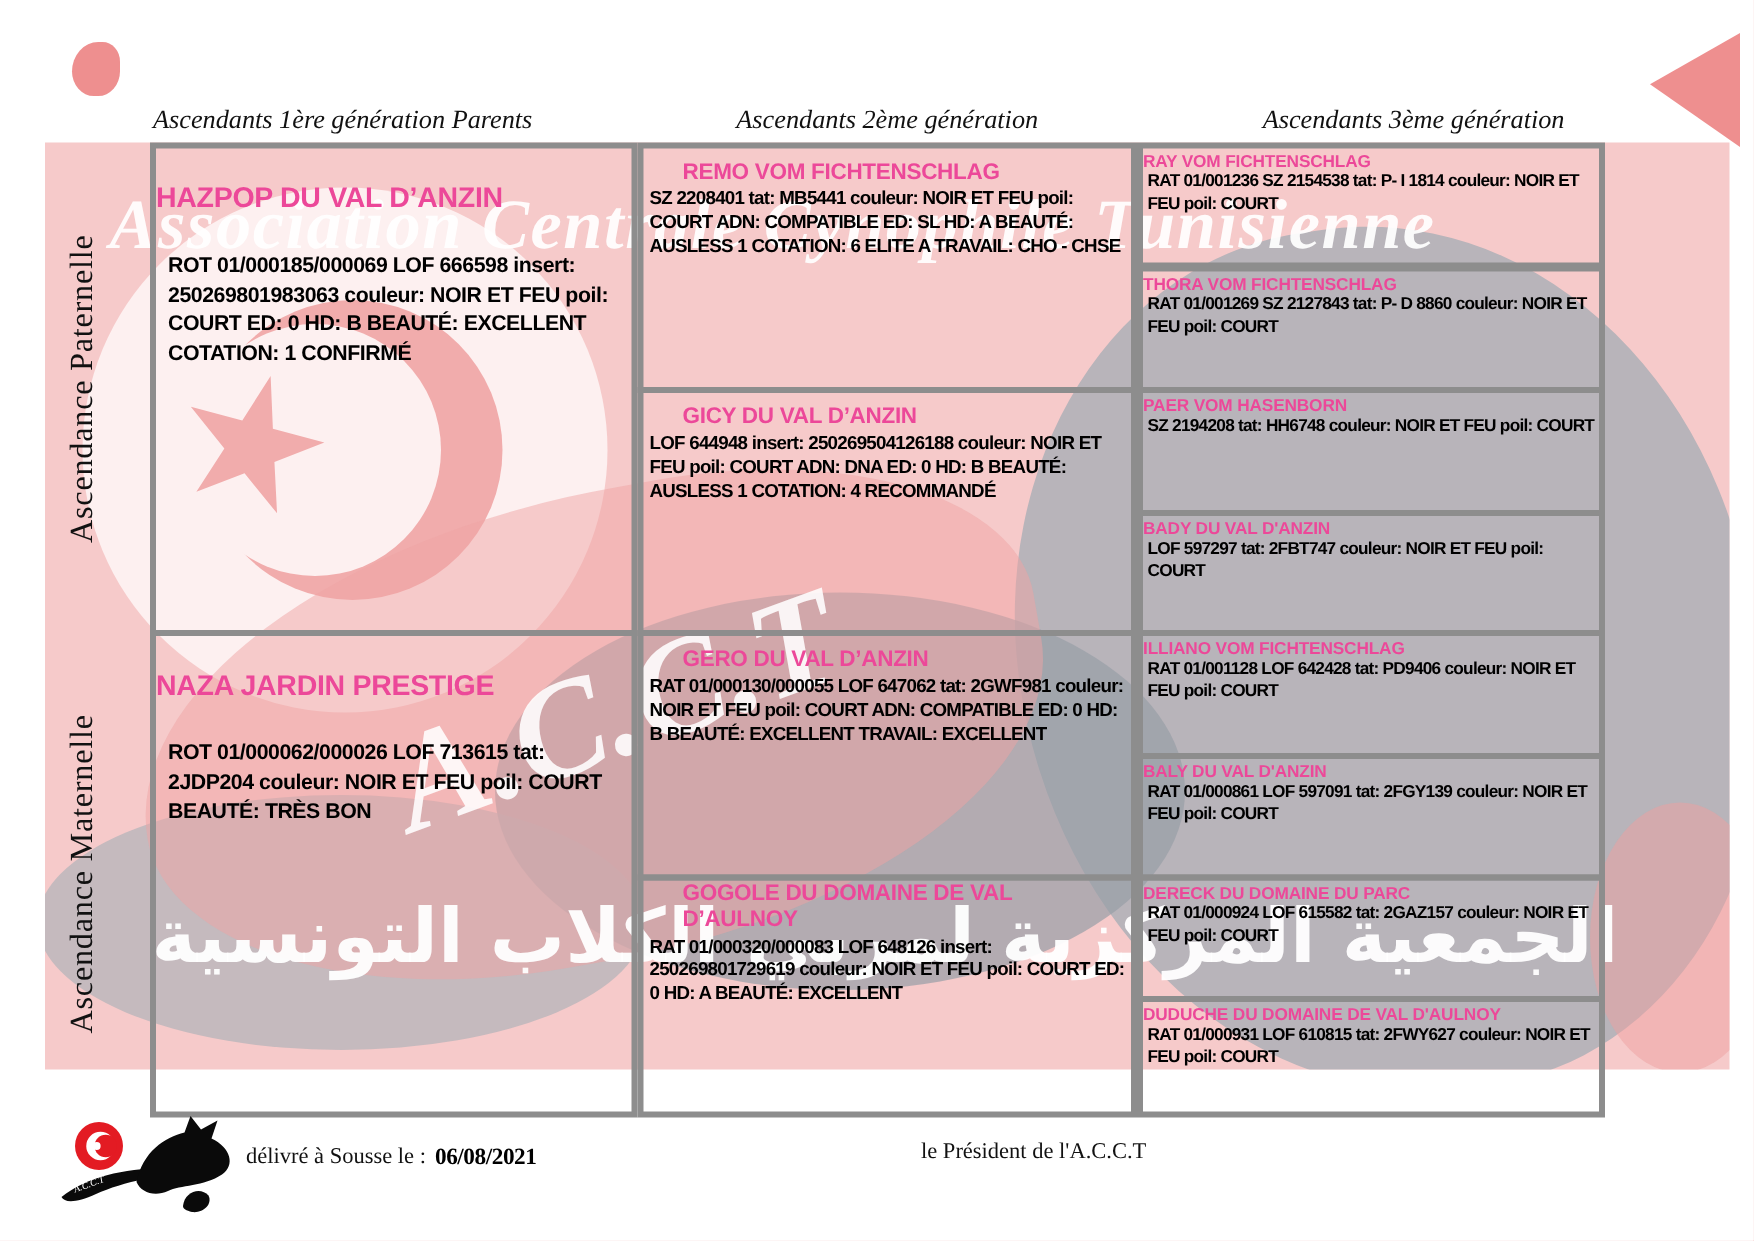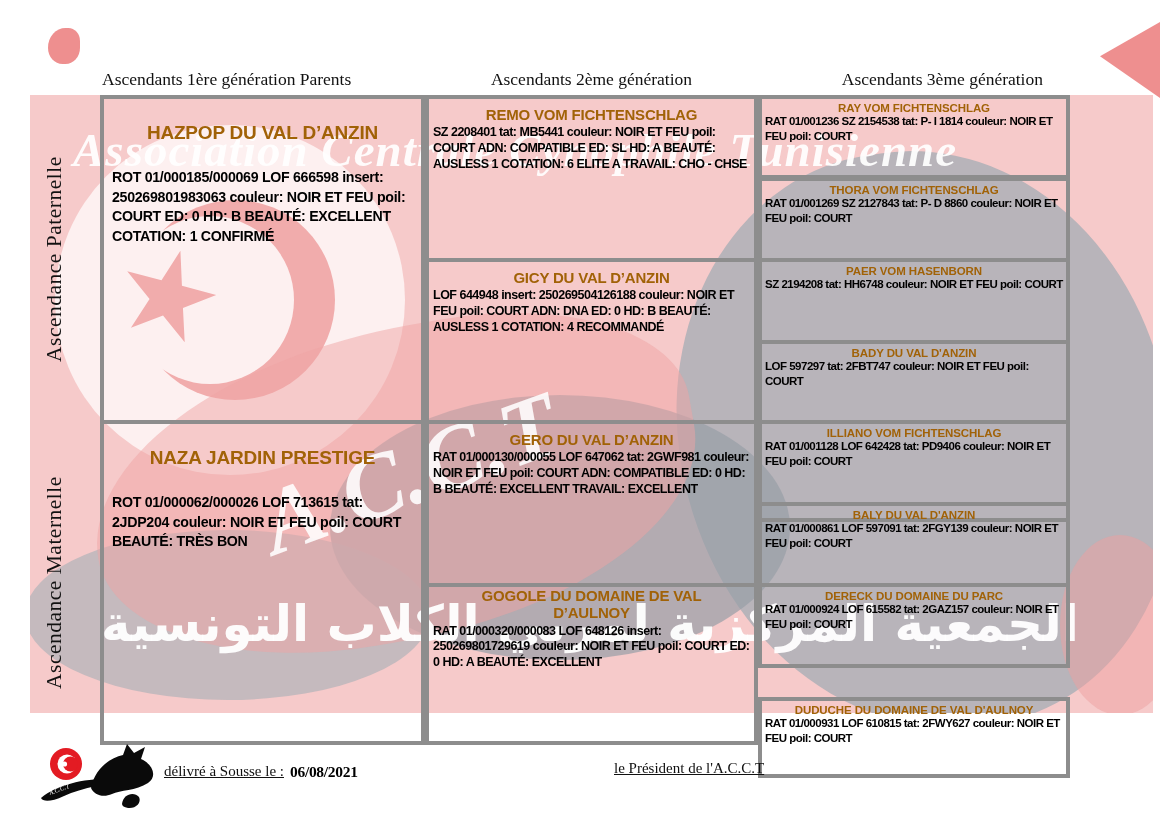--- a/index.html
+++ b/index.html
@@ -31,34 +31,34 @@
   .wm-arabic { left:5px; top:500px; width:1110px; text-align:center; direction:rtl;
           font-family:"DejaVu Sans", sans-serif; font-weight:bold; font-size:50px;
           letter-spacing:5px; color:rgba(255,255,255,.95); }
   .red-corner-tl { position:absolute; left:48px; top:28px; width:32px; height:36px;
           background:#ee8f8f; border-radius:60% 40% 50% 50%; }
   .red-corner-tr { position:absolute; left:1100px; top:22px; width:60px; height:76px; background:#ee8f8f;
           clip-path: polygon(100% 0, 100% 100%, 0 45%); }
 
   
   .gen-header { position:absolute; top:69px; font-family:"Liberation Serif", serif;
-          font-size:17.5px; color:#111; }
+          font-size:17.5px; color:#111;font-style:italic; }
   #hdr1 { left:102px; width:330px; text-align:left; }
   #hdr2 { left:425px; width:333px; text-align:center; }
   #hdr3 { left:731px; width:312px; text-align:right; }
   .side-label { position:absolute; left:42px; width:48px;
           writing-mode: vertical-rl; transform: rotate(180deg);
           font-family:"Liberation Serif", serif; font-size:21.5px; color:#111;
           text-align:center; letter-spacing:.5px; }
   #side-paternal { top:95px; height:329px; }
   #side-maternal { top:420px; height:325px; }
 
   
   .cell { position:absolute; border:4px solid #8d8d8d; background:transparent; }
-  .cell .title { font-weight:bold; text-align:center; color:#a16207; letter-spacing:-.2px; }
+  .cell .title { font-weight:bold; text-align:left; color:#ec4899; letter-spacing:-.2px; }
   .cell .details { font-weight:bold; color:#000; }
   .col1 { left:100px; width:325px; }
   .col1 .title { font-size:19px; padding-top:23px; }
   .col1 .details { font-size:14.2px; line-height:19.5px; padding:0 8px; margin-top:24px; letter-spacing:-.3px; }
   .col2 { left:425px; width:333px; }
   .col2 .title { font-size:15px; padding:7px 26px 0; line-height:1.15; }
   .col2 .details { font-size:12.5px; line-height:15.8px; padding:0 4px; margin-top:2px; letter-spacing:-.5px; }
   .col2.tight .title { padding-top:0; }
   .col3 { left:758px; width:312px; }
   .col3 .title { font-size:11.5px; padding-top:3px; letter-spacing:-.1px; }
@@ -67,27 +67,27 @@
   #c1a { top:95px;  height:329px; }
   #c1b { top:420px; height:325px; }
   #c2a { top:95px;  height:167px; }
   #c2b { top:258px; height:166px; }
   #c2c { top:420px; height:167px; }
   #c2d { top:583px; height:162px; }
   #c3a { top:95px;  height:84px; }
   #c3b { top:177px; height:85px; }
   #c3c { top:258px; height:86px; }
   #c3d { top:340px; height:84px; }
-  #c3e { top:420px; height:102px; }
+  #c3e { top:420px; height:86px; }
   #c3f { top:502px; height:85px; }
   #c3g { top:583px; height:85px; }
-  #c3h { top:664px; height:81px;margin-top:33px; }
+  #c3h { top:664px; height:81px; }
 
   
-  .footer-text { position:absolute; font-family:"Liberation Serif", serif; font-size:15px; color:#111;text-decoration:underline; }
+  .footer-text { position:absolute; font-family:"Liberation Serif", serif; font-size:15px; color:#111; }
   #issued-label { left:164px; top:763px; }
   #issued-date { position:absolute; left:290px; top:763px; font-family:Liberation Serif, serif;
           font-weight:bold; font-size:15.5px; color:#000; letter-spacing:-.3px; }
   #president-label { left:614px; top:760px; }
   #logo { position:absolute; left:36px; top:742px; width:132px; height:68px; }
 </style>
 </head>
 <body>
 
 <div id="page">

